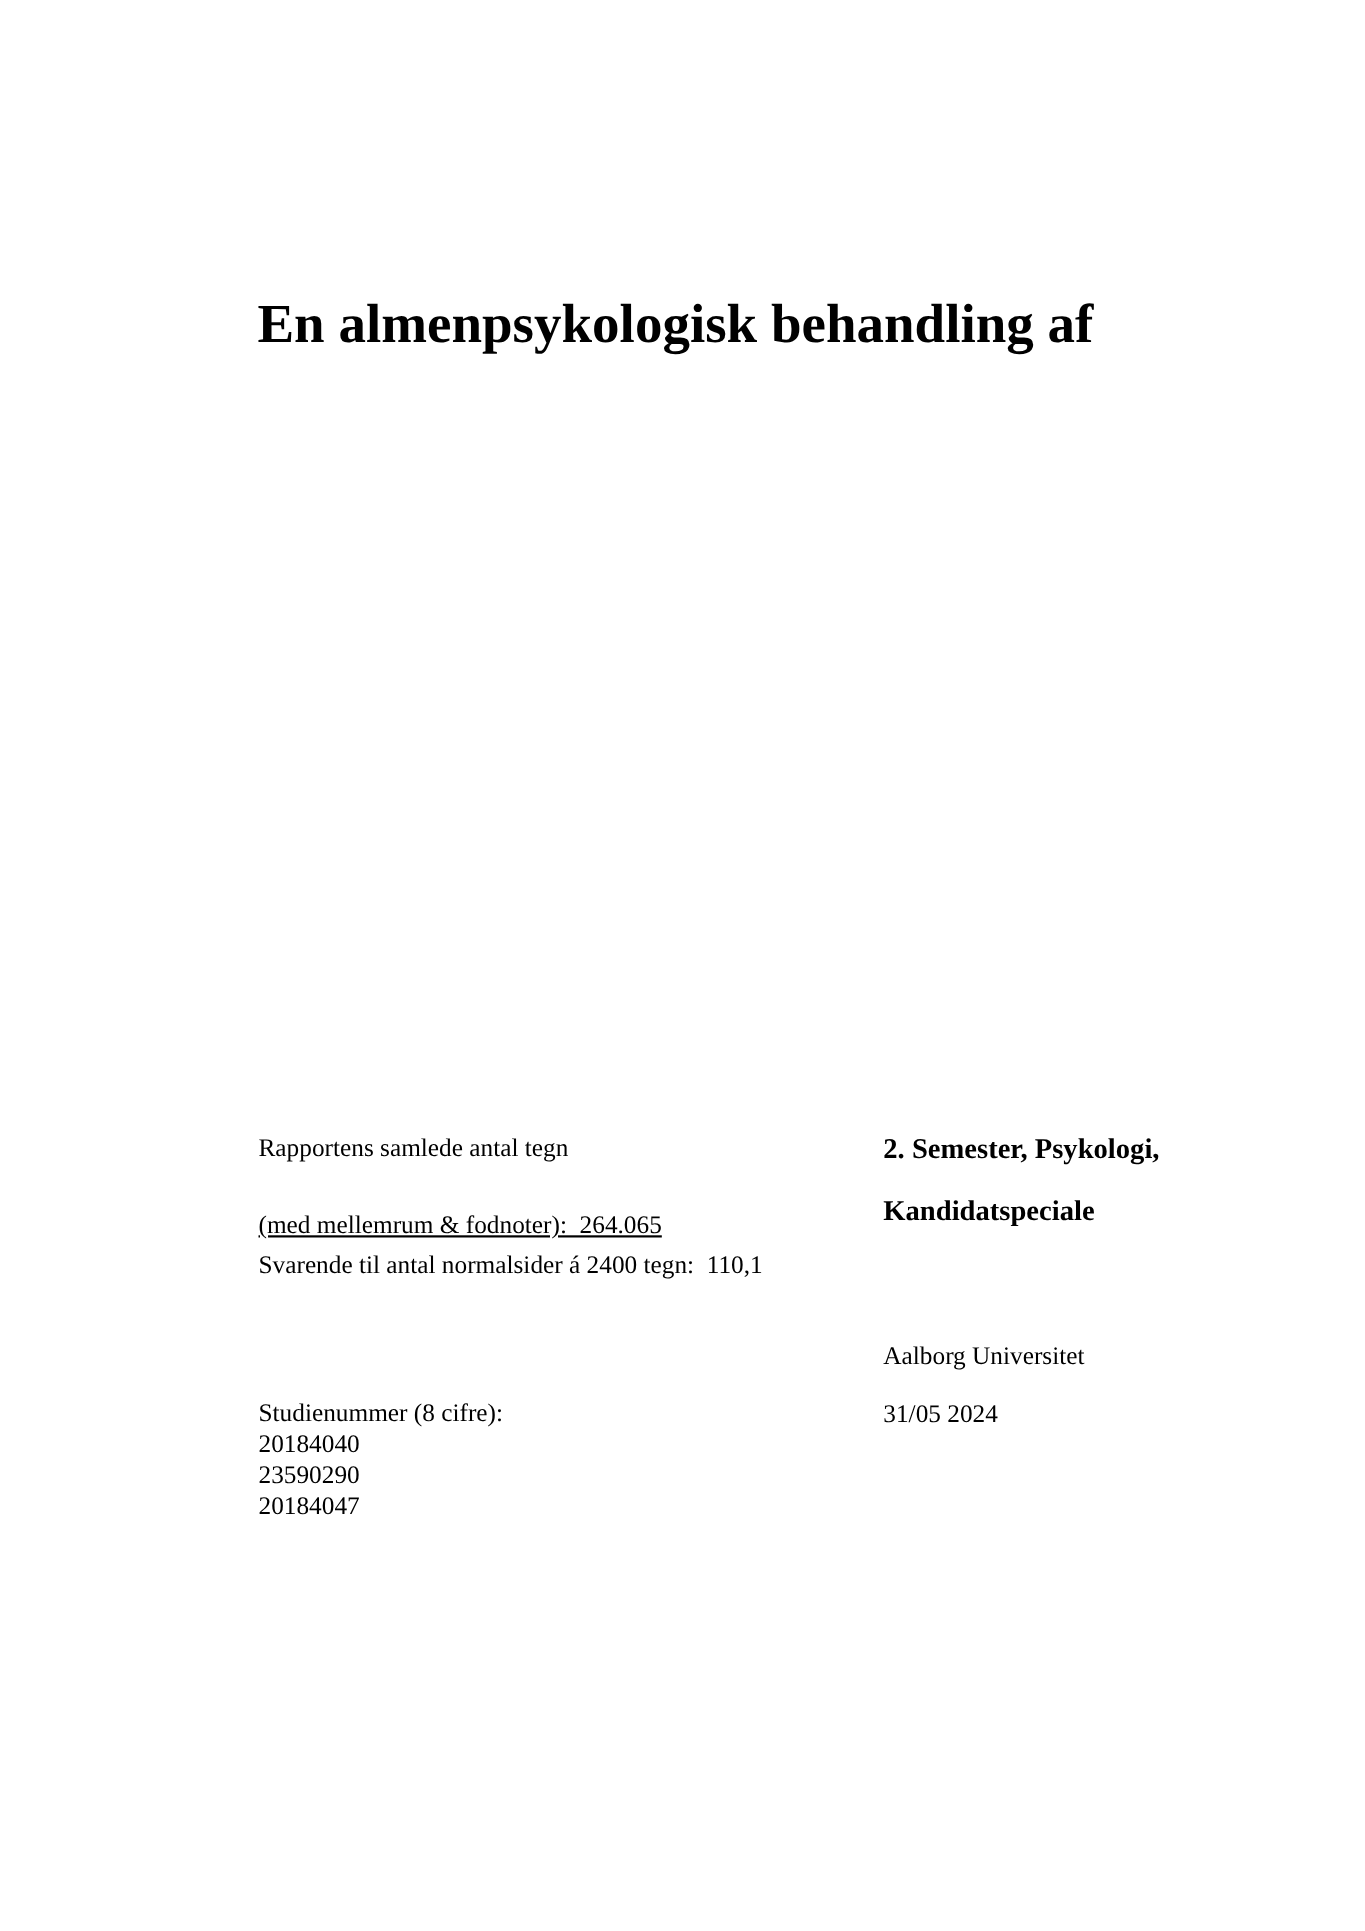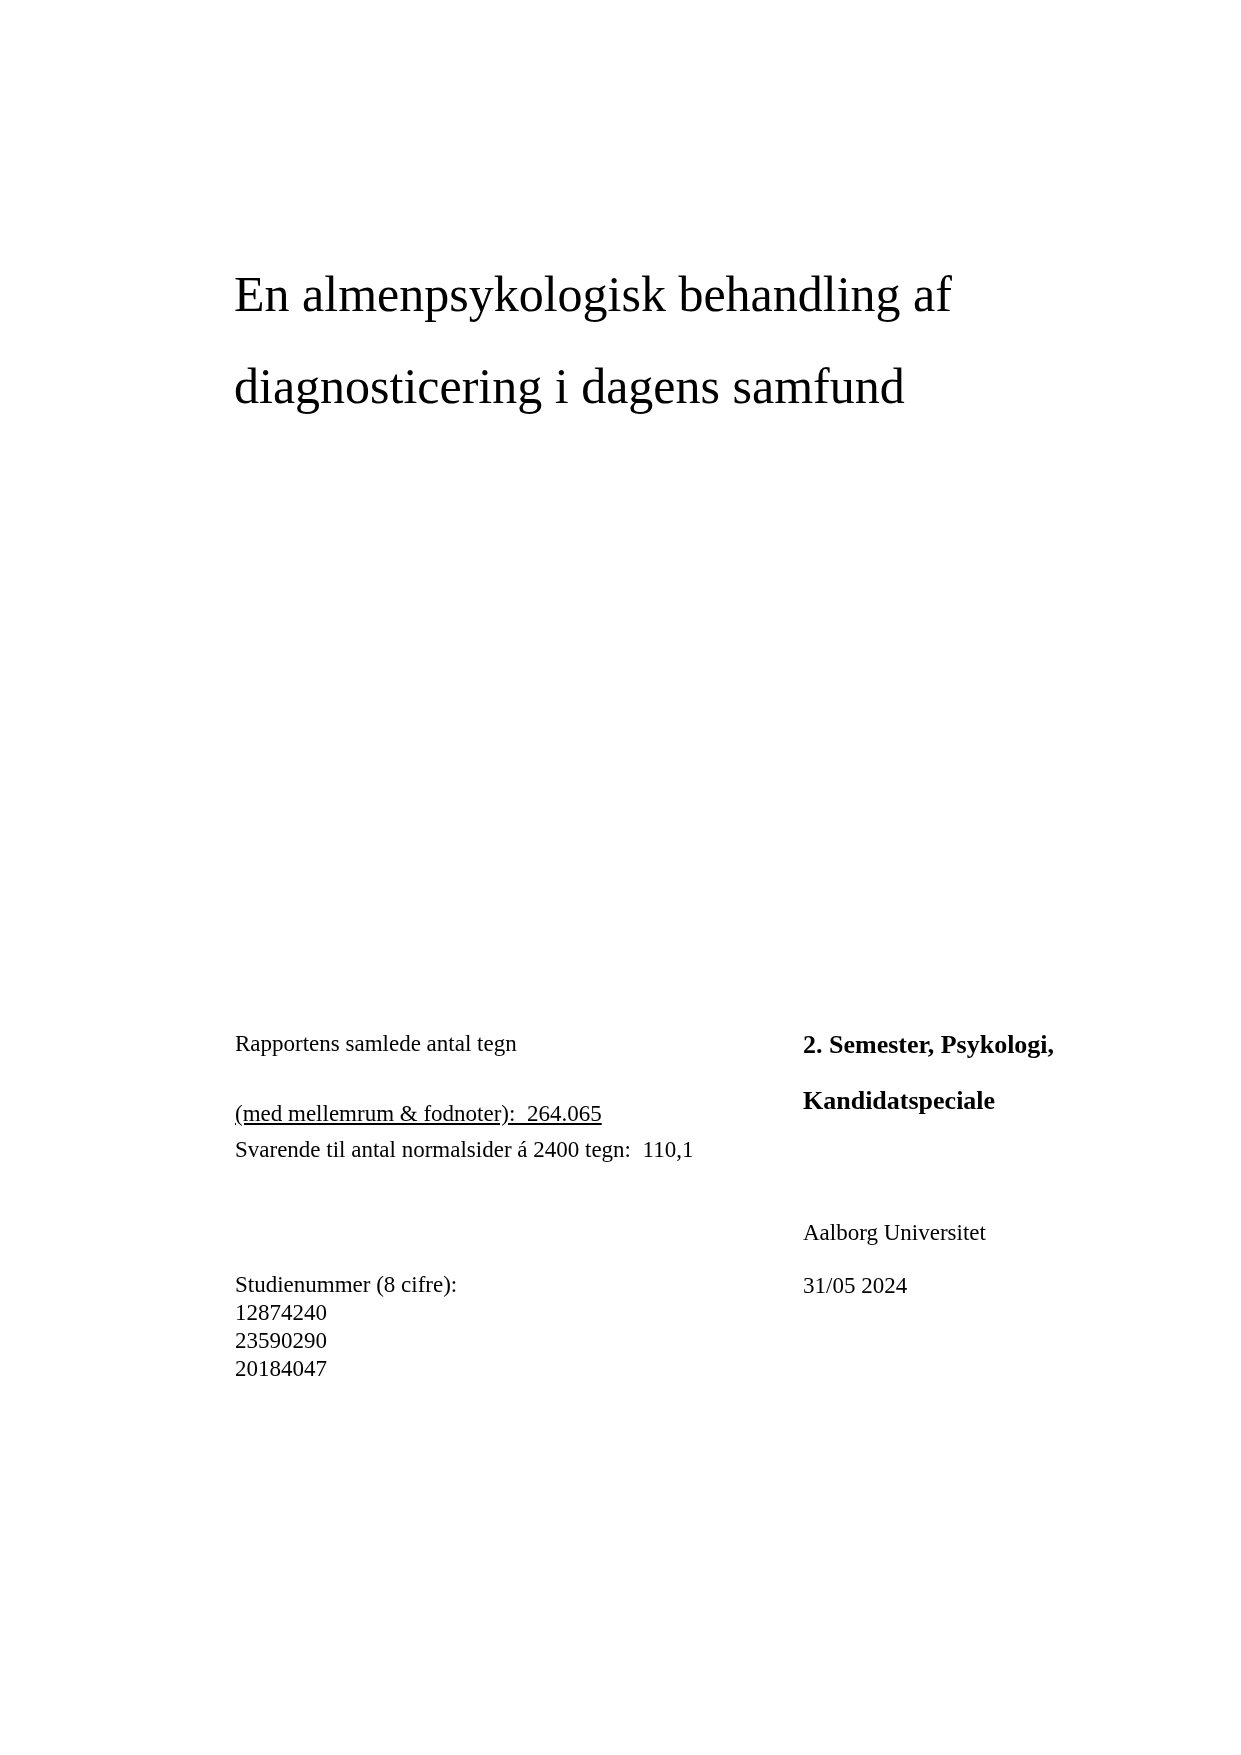--- a/index.html
+++ b/index.html
@@ -1,48 +1,47 @@
 <!DOCTYPE html>
 <html><head>
   <meta charset="utf-8">
   <style>
     html, body { margin: 0; padding: 0; background: #ffffff; }
     body { width: 1241px; height: 1755px; position: relative; overflow: hidden;
       font-family: "Liberation Serif", "DejaVu Serif", serif; color: #000; }
     .title { position: absolute; left: 234px; top: 248px; width: 900px;
-      font-weight: normal; font-size: 50px; line-height: 92px; margin: 0; }
+      font-weight: bold; font-size: 50px; line-height: 92px; margin: 0; }
     .title span { display: block; white-space: nowrap; }
     .left-block { position: absolute; left: 235px; top: 1025px; font-size: 23px; }
     .left-block p { margin: 0; white-space: pre; line-height: 27px; }
     .row1 { position: absolute; top: 5px; }
     .row2 { position: absolute; top: 75px; text-decoration: underline; }
     .row3 { position: absolute; top: 111px; }
     .student { position: absolute; left: 235px; top: 1245px; font-size: 23px; line-height: 28px; margin-top: 26px; }
     .student div { white-space: nowrap; }
     .right-block { position: absolute; left: 803px; top: 1030px; }
     .right-block .bold { font-weight: bold; font-size: 26px; white-space: nowrap; position: absolute; }
     .right-block .normal { font-size: 23px; white-space: nowrap; position: absolute; margin-top: 20px; }
   </style>
 </head>
 <body>
 
 <h1 class="title">
   <span>En almenpsykologisk behandling af</span>
-  <span>diagnosticering i dagens samfund</span>
 </h1>
 
 <div class="left-block">
   <p class="row1">Rapportens samlede antal tegn</p>
   <p class="row2">(med mellemrum &amp; fodnoter):  264.065</p>
   <p class="row3">Svarende til antal normalsider á 2400 tegn:  110,1</p>
 </div>
 
 <div class="student">
   <div>Studienummer (8 cifre):</div>
-  <div>12874240</div>
+  <div>20184040</div>
   <div>23590290</div>
   <div>20184047</div>
 </div>
 
 <div class="right-block">
   <div class="bold" style="top:0px;">2. Semester, Psykologi,</div>
   <div class="bold" style="top:56px;">Kandidatspeciale</div>
   <div class="normal" style="top:170px;">Aalborg Universitet</div>
   <div class="normal" style="top:223px;">31/05 2024</div>
 </div>

